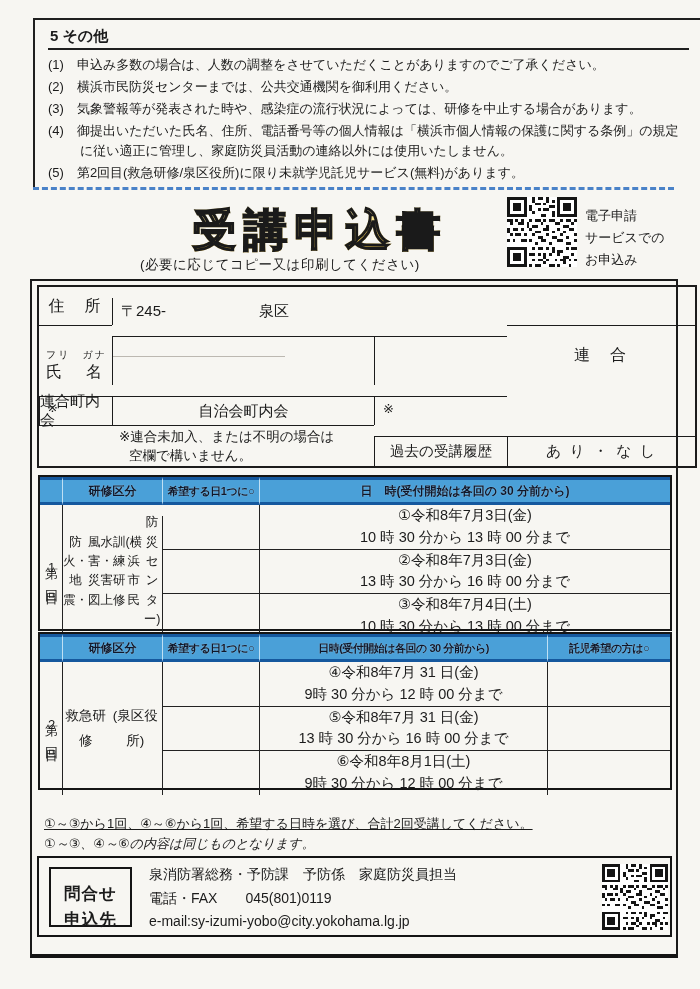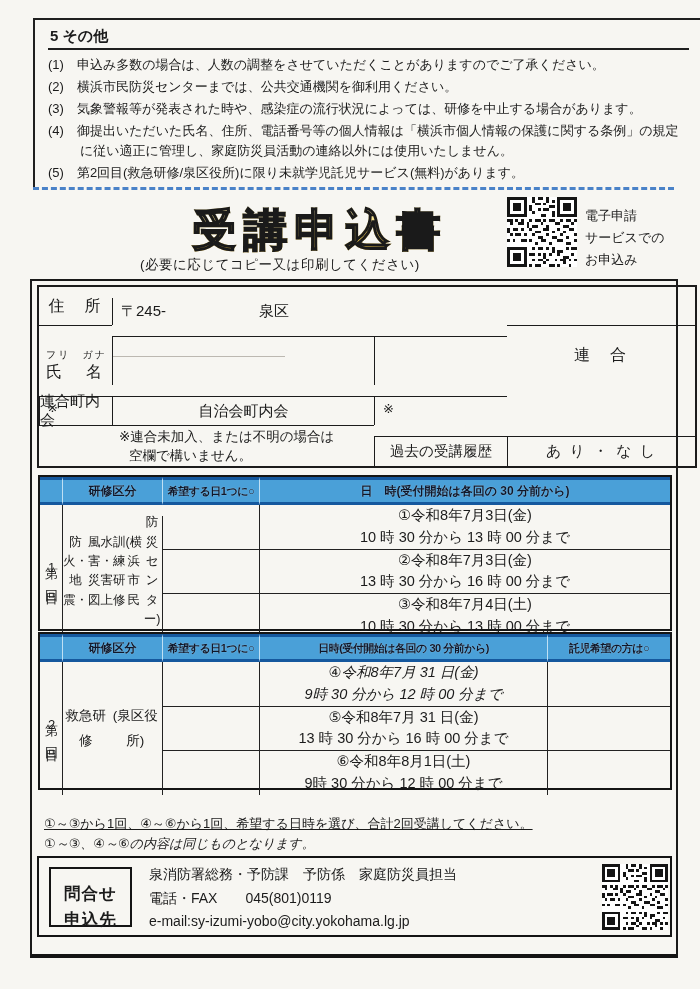--- a/index.html
+++ b/index.html
@@ -302,21 +302,21 @@
     <div class="th small">託児希望の方は○</div>
 
     <div class="bc rowlab">
         <span>第2回目</span>
       </div>
     <div class="bc cat cat2">
       <div>救急研修</div>
       <div>(泉区役所)</div>
     </div>
     <div class="bc" style="grid-column:3;grid-row:2;border-left:1.5px solid #222;"></div>
-    <div class="bc datecell" style="grid-column:4;grid-row:2;font-style:italic;">
+    <div class="bc datecell" style="grid-column:4;grid-row:2;">
       <div class="slotline">④令和8年7月 31 日(金)</div>
       <div class="slotline">9時 30 分から 12 時 00 分まで</div>
     </div>
     <div class="bc" style="grid-column:5;grid-row:2;border-left:1.5px solid #222;"></div>
     <div class="bc bt" style="grid-column:3;grid-row:3;border-left:1.5px solid #222;"></div>
     <div class="bc bt datecell" style="grid-column:4;grid-row:3;">
       <div class="slotline">⑤令和8年7月 31 日(金)</div>
       <div class="slotline">13 時 30 分から 16 時 00 分まで</div>
     </div>
     <div class="bc bt" style="grid-column:5;grid-row:3;border-left:1.5px solid #222;"></div>

